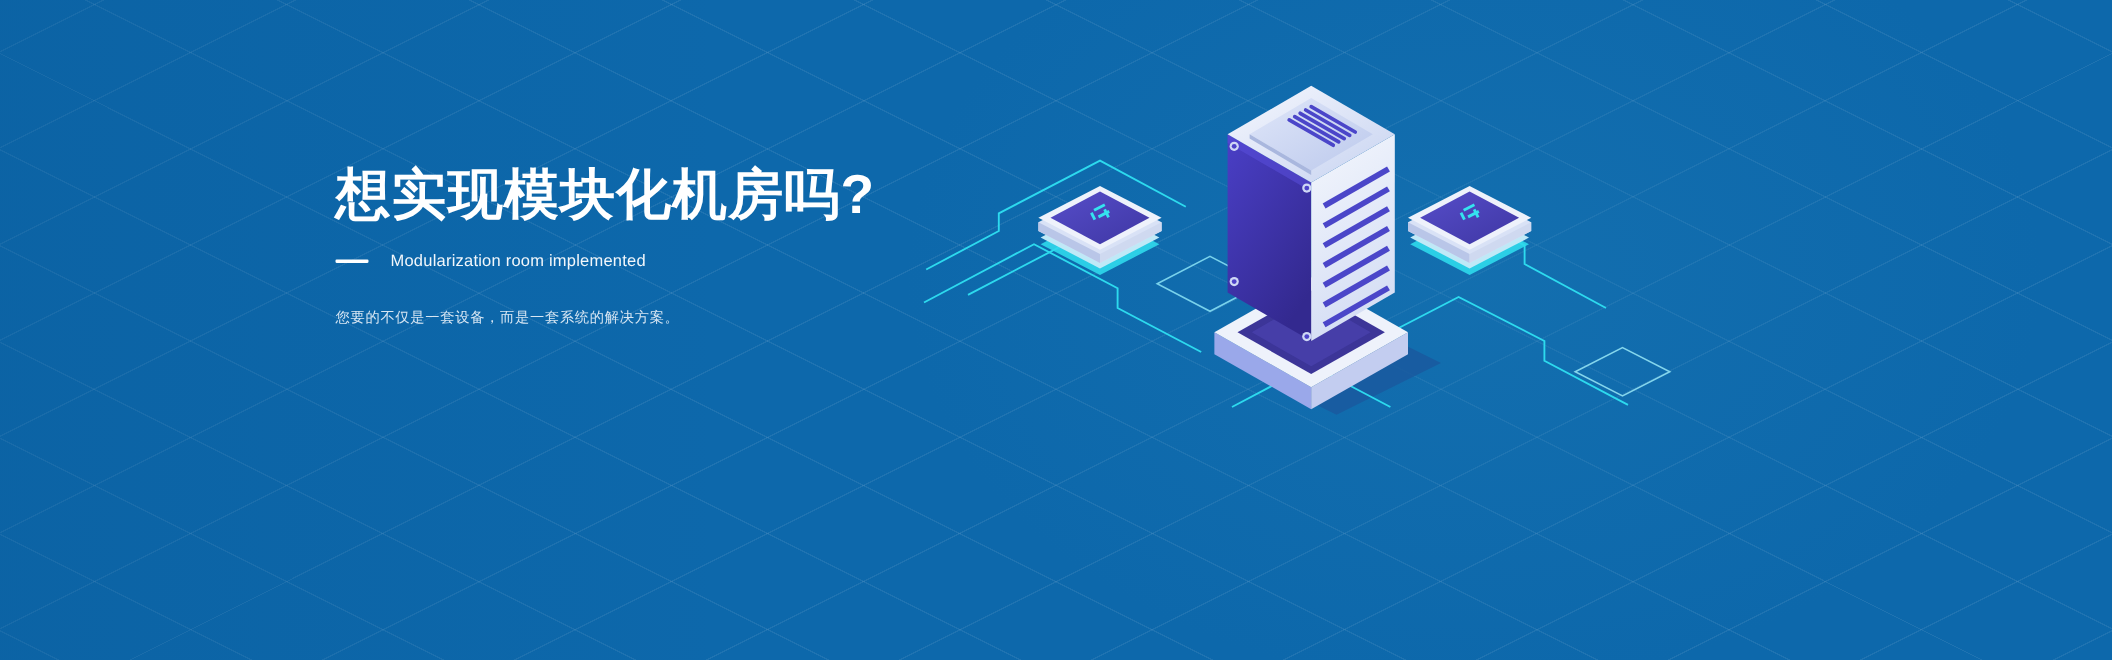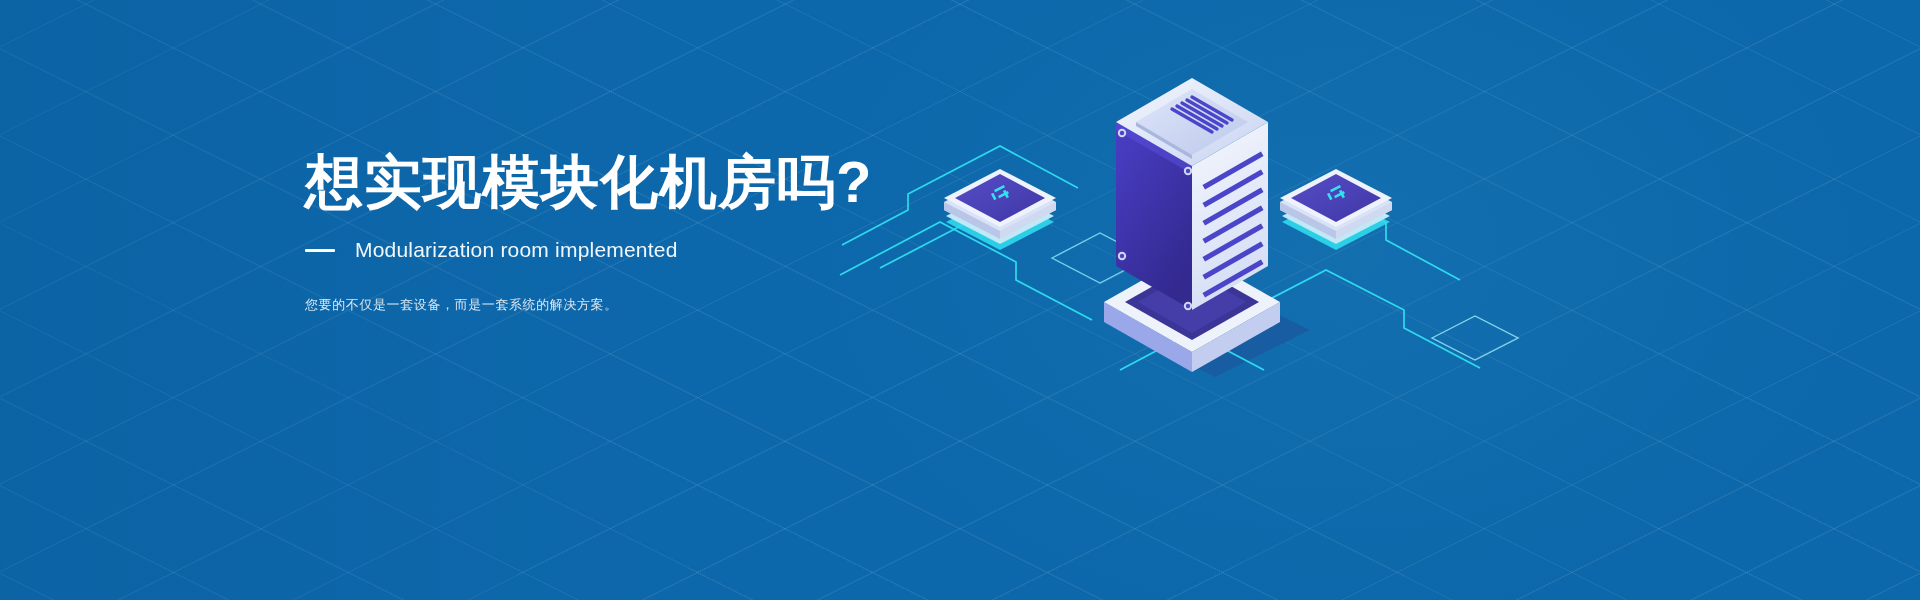--- a/index.html
+++ b/index.html
@@ -36,41 +36,41 @@
     pointer-events:none;
   }
 
   
   .copy {
     position:absolute;
     left:305px; top:148px;
     width:620px;
   }
   .headline {
-    font-size:58px;
+    font-size:50px;
     font-weight:bold;
     color:#ffffff;
     letter-spacing:1px;
     line-height:1.18;
     white-space:nowrap;
   }
   .subline {
     display:flex;
     align-items:center;
     gap:20px;
     margin-top:22px;
   }
   .dash {
     width:30px; height:3px;
     background:#ffffff;
     border-radius:1px;
     flex:0 0 auto;
   }
   .subline-text {
-    font-size:21px;
+    font-size:15px;
     color:#f2f7fb;
     letter-spacing:.2px;
     white-space:nowrap;
   }
   .desc {
     margin-top:34px;
     font-size:13px;
     color:#d7e6f3;
     letter-spacing:.6px;
     white-space:nowrap;

